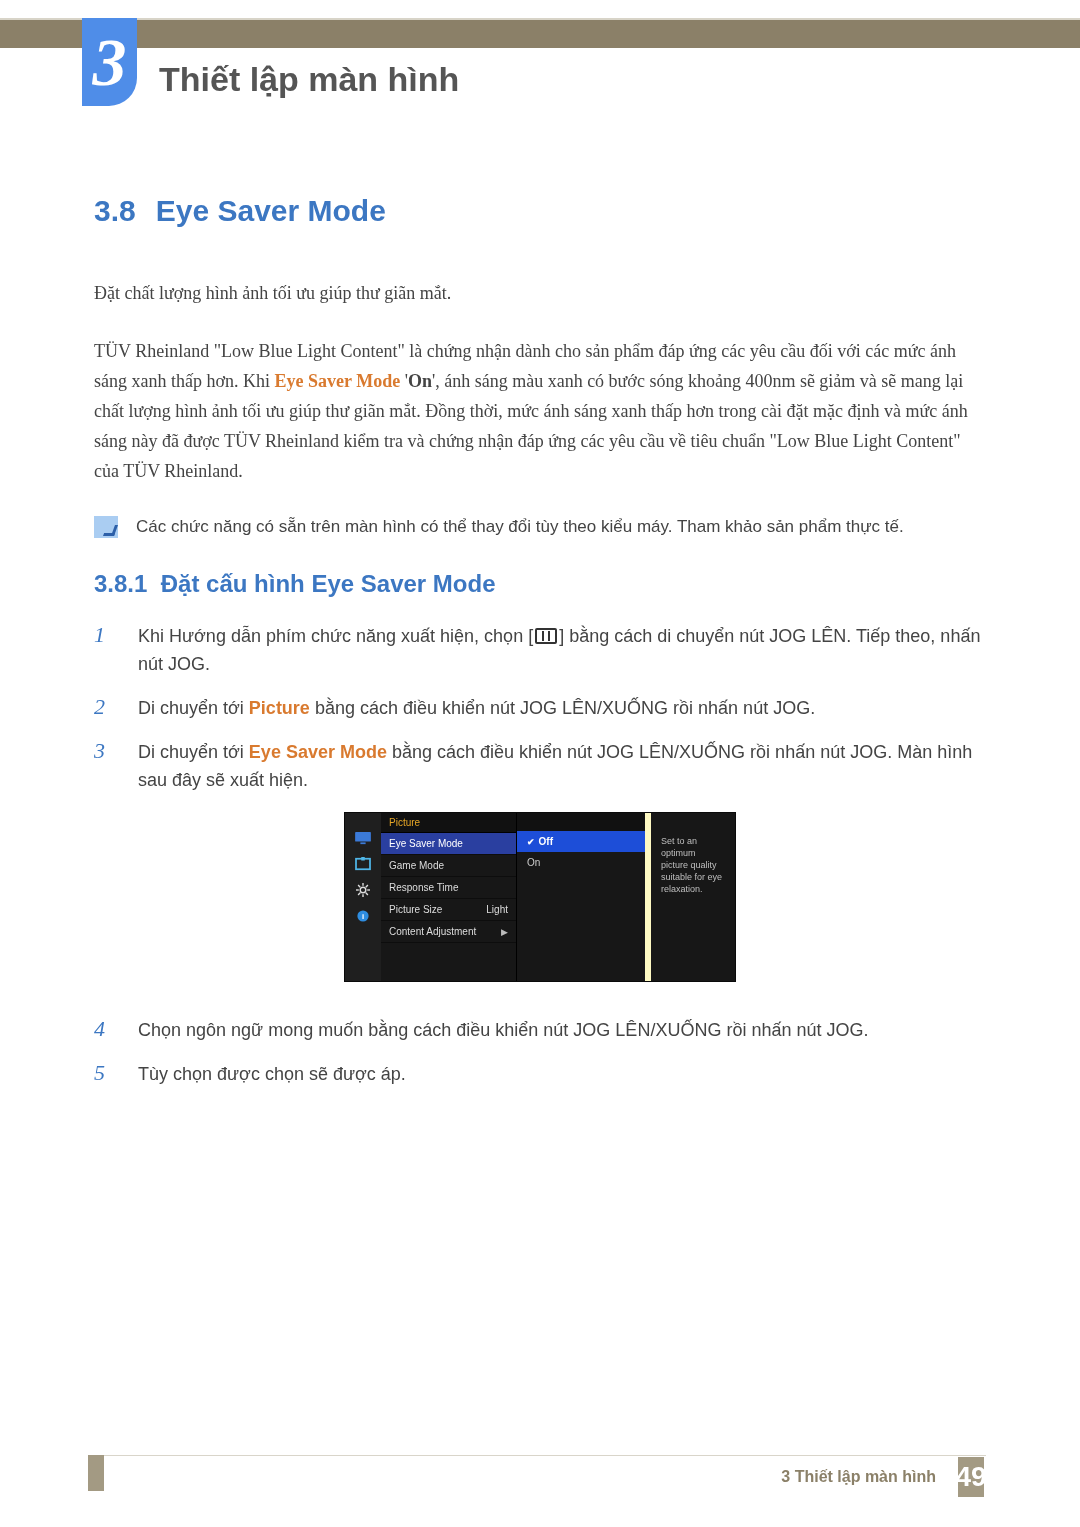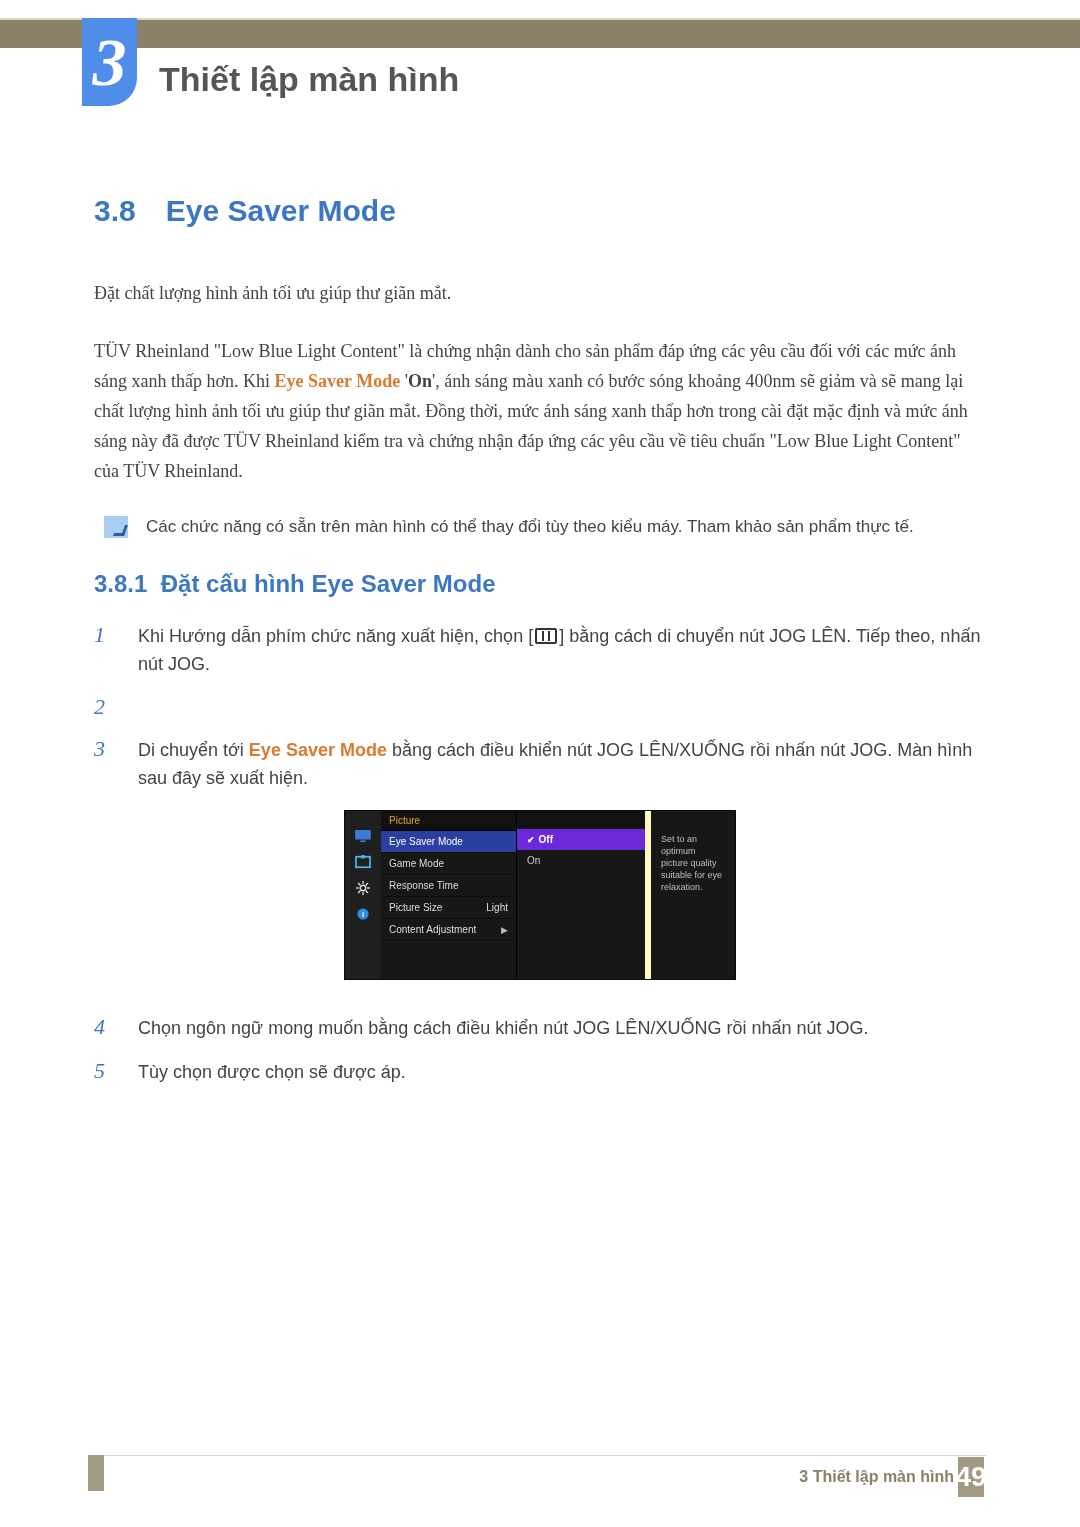--- a/index.html
+++ b/index.html
@@ -13,25 +13,25 @@
   .chapter-badge {
     width: 55px; height: 88px; background: #4f8de8;
     border-bottom-right-radius: 28px;
     display: flex; align-items: flex-start; justify-content: center;
     color: #fff; font-size: 68px; font-weight: 700; line-height: 88px;
     font-style: italic; font-family: Georgia, 'Times New Roman', serif;
   }
   .chapter-title { margin-left: 22px; color: #555; font-size: 34px; font-weight: 700; padding-top: 34px; }
   
   .content { padding: 84px 94px 0 94px; }
-  .section-head { display: flex; gap: 30px; color: #3c77c2; font-size: 30px; font-weight: 700; margin-bottom: 50px; }
+  .section-head { display: flex; gap: 20px; color: #3c77c2; font-size: 30px; font-weight: 700; margin-bottom: 50px; }
   p.body { color: #444; font-size: 18px; line-height: 30px; margin-bottom: 28px; font-family: Liberation Serif, serif; }
   .strong-orange { color: #d97a2f; font-weight: 700; }
   .strong-single { font-weight: 700; }
-  .note-row { display: flex; align-items: flex-start; gap: 18px; margin: 8px 0 30px 10px; }
+  .note-row { display: flex; align-items: flex-start; gap: 18px; margin: 8px 0 30px 0; }
   .note-icon { width: 24px; height: 22px; background: #aacdf2; position: relative; flex-shrink: 0; margin-top: 2px; }
   .note-icon::after { content: ""; position: absolute; right: 2px; bottom: 2px; width: 8px; height: 8px; border-right: 3px solid #2c5fa8; border-bottom: 3px solid #2c5fa8; transform: skewX(-20deg); }
   .note-text { color: #444; font-size: 17px; line-height: 26px; }
   .subsection { color: #3c77c2; font-size: 24px; font-weight: 700; margin: 14px 0 24px 0; }
   ol.steps { list-style: none; counter-reset: step; }
   ol.steps > li { display: flex; gap: 20px; margin-bottom: 16px; }
   .step-num { width: 24px; color: #3c77c2; font-size: 22px; font-style: italic; font-family: Georgia, 'Times New Roman', serif; flex-shrink: 0; }
   .step-text { color: #444; font-size: 18px; line-height: 28px; }
   .icon-inline {
     display: inline-block; width: 22px; height: 16px; border: 2px solid #333; border-radius: 2px;
@@ -48,29 +48,29 @@
   }
   .osd-icons { width: 36px; background: #1f1f1f; display: flex; flex-direction: column; align-items: center; gap: 12px; padding-top: 18px; }
   .osd-ic { width: 18px; height: 14px; display: block; }
   .osd-mid { width: 136px; border-right: 1px solid #000; display: flex; flex-direction: column; }
   .osd-title { background: #111; color: #e6a626; padding: 4px 8px; font-size: 10px; border-bottom: 1px solid #000; }
   .osd-item { padding: 5px 8px; border-bottom: 1px solid #0d0d0d; color: #ddd; display: flex; justify-content: space-between; align-items: center; }
   .osd-item.sel { background: #2a3fa0; color: #fff; }
   .osd-right { width: 128px; display: flex; flex-direction: column; }
   .osd-right-pad { height: 18px; background: #111; }
   .osd-opt { padding: 5px 10px; color: #ccc; }
-  .osd-opt.active { background: #6d28d9; color: #fff; font-weight: 700; display: flex; align-items: center; gap: 4px; }
+  .osd-opt.active { background: #1d4ed8; color: #fff; font-weight: 700; display: flex; align-items: center; gap: 4px; }
   .osd-desc { flex: 1; padding: 22px 10px 0 10px; font-size: 9px; color: #bfbfbf; line-height: 12px; border-left: 6px solid #fef9c3; }
   .chk::before { content: "✔"; font-size: 9px; }
   .arrow-r { color: #bbb; font-size: 9px; }
   
   .footer { position: absolute; left: 0; right: 0; bottom: 28px; height: 44px; display: flex; align-items: center; }
   .footer-line { position: absolute; left: 88px; right: 94px; top: 0; height: 1px; background: #d9d5ca; }
   .footer-tab { position: absolute; left: 88px; top: 0; width: 16px; height: 36px; background: #a39a83; }
-  .footer-right { margin-left: auto; margin-right: 96px; display: flex; align-items: center; gap: 4px; }
+  .footer-right { margin-left: auto; margin-right: 96px; display: flex; align-items: center; gap: 22px; }
   .footer-text { color: #8b8068; font-size: 16px; font-weight: 700; }
   .page-num { background: #a39a83; color: #fff; font-size: 28px; font-weight: 700; width: 26px; height: 40px; display: flex; align-items: center; justify-content: center; }
 </style>
 </head>
 <body>
 
 <div class="page">
 
   <div class="header-bar">
     <div class="top-band"></div>
@@ -104,20 +104,23 @@
 
     <ol class="steps">
       <li>
         <span class="step-num">1</span>
         <span class="step-text">
           <span>Khi Hướng dẫn phím chức năng xuất hiện, chọn [</span><span class="icon-inline"></span><span>] bằng cách di chuyển nút JOG LÊN. Tiếp theo, nhấn nút JOG.</span>
         </span>
       </li>
       <li>
         <span class="step-num">2</span>
+        <span class="step-text">
+          <span>Di chuyển tới </span><span class="strong-orange">Picture</span><span> bằng cách điều khiển nút JOG LÊN/XUỐNG rồi nhấn nút JOG.</span>
+        </span>
       </li>
       <li>
         <span class="step-num">3</span>
         <span class="step-text">
           <span>Di chuyển tới </span><span class="strong-orange">Eye Saver Mode</span><span> bằng cách điều khiển nút JOG LÊN/XUỐNG rồi nhấn nút JOG. Màn hình sau đây sẽ xuất hiện.</span>
         </span>
       </li>
     </ol>
 
     <div class="osd-wrap">

